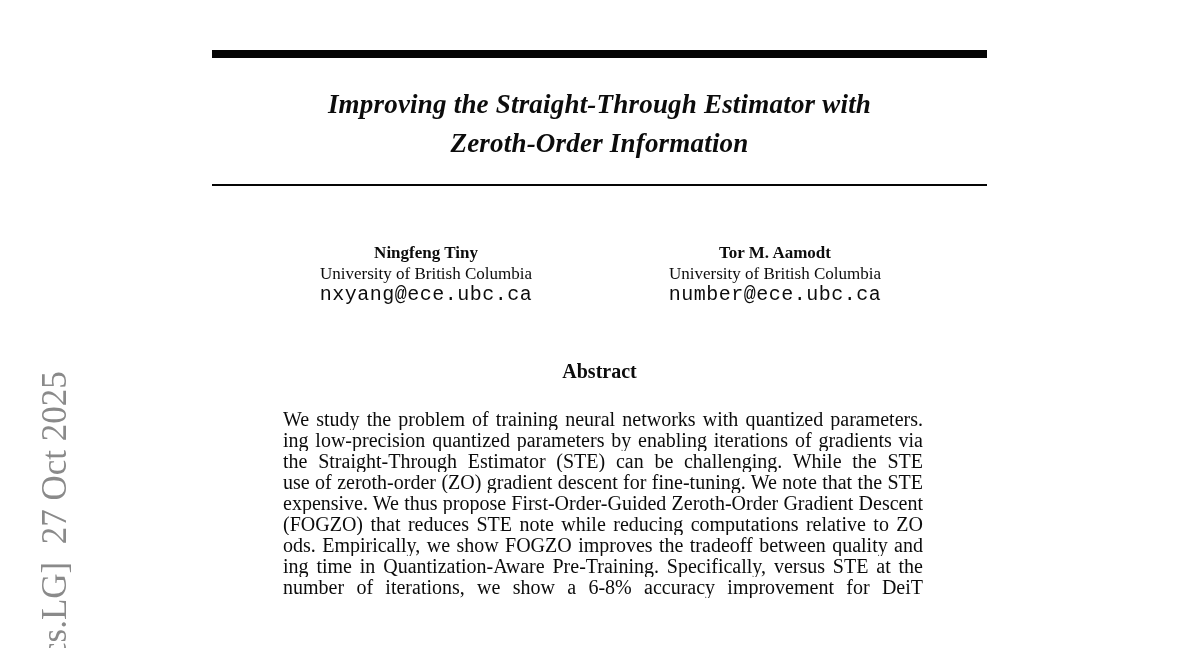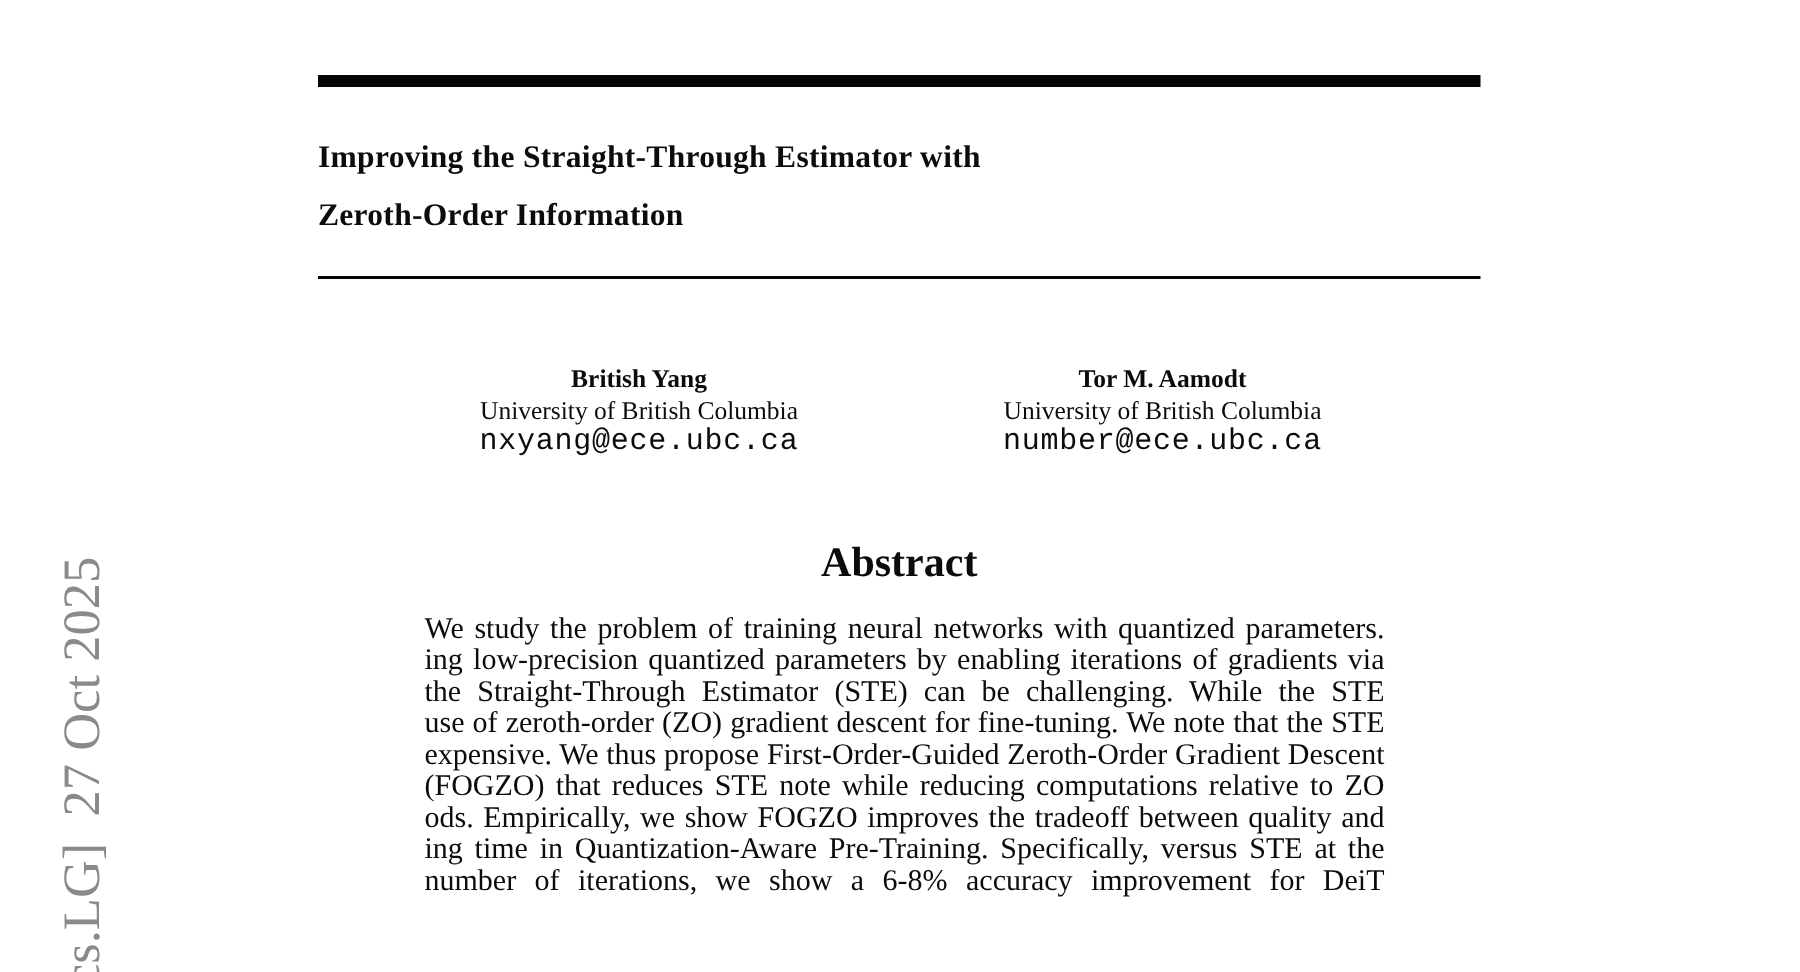--- a/index.html
+++ b/index.html
@@ -16,40 +16,41 @@
     position: absolute; left: 212px; top: 50px;
     width: 775px; height: 8px; background: #050505;
   }
   .rule-thin {
     position: absolute; left: 212px; top: 184px;
     width: 775px; height: 2px; background: #050505;
   }
 
   .paper-title {
     position: absolute; left: 212px; top: 85px; width: 775px;
-    font-weight: bold;
-    font-size: 21px; line-height: 39px;
+    text-align: center; font-weight: bold;
+    font-size: 27px; line-height: 39px;
     letter-spacing: 0.2px;
+    font-style: italic;
   }
 
   .author-block {
     position: absolute; top: 242px; width: 300px;
     text-align: center; font-size: 17px; line-height: 21px;
   }
   .author-block.first  { left: 276px; }
   .author-block.second { left: 625px; }
   .author-name  { font-weight: bold; }
   .author-email {
     font-family: "Liberation Mono", monospace;
     font-size: 20px; letter-spacing: 0.5px;
   }
 
   .abstract-heading {
     position: absolute; left: 212px; top: 360px; width: 775px;
-    text-align: center; font-weight: bold; font-size: 28px;
+    text-align: center; font-weight: bold; font-size: 20px;
   }
 
   .abstract-body {
     position: absolute; left: 283px; top: 409px; width: 640px;
     font-size: 20px; line-height: 21px;
   }
   .abs-line {
     height: 21px; overflow: hidden;
     text-align: justify; text-align-last: justify;
   }
@@ -73,21 +74,21 @@
   <div class="rule-thick"></div>
 
   <div class="paper-title">
     <div>Improving the Straight-Through Estimator with</div>
     <div>Zeroth-Order Information</div>
   </div>
 
   <div class="rule-thin"></div>
 
   <div class="author-block first">
-    <div class="author-name">British Yang</div>
+    <div class="author-name">Ningfeng Tiny</div>
     <div class="author-affil">University of British Columbia</div>
     <div class="author-email">nxyang@ece.ubc.ca</div>
   </div>
 
   <div class="author-block second">
     <div class="author-name">Tor M. Aamodt</div>
     <div class="author-affil">University of British Columbia</div>
     <div class="author-email">number@ece.ubc.ca</div>
   </div>
 

